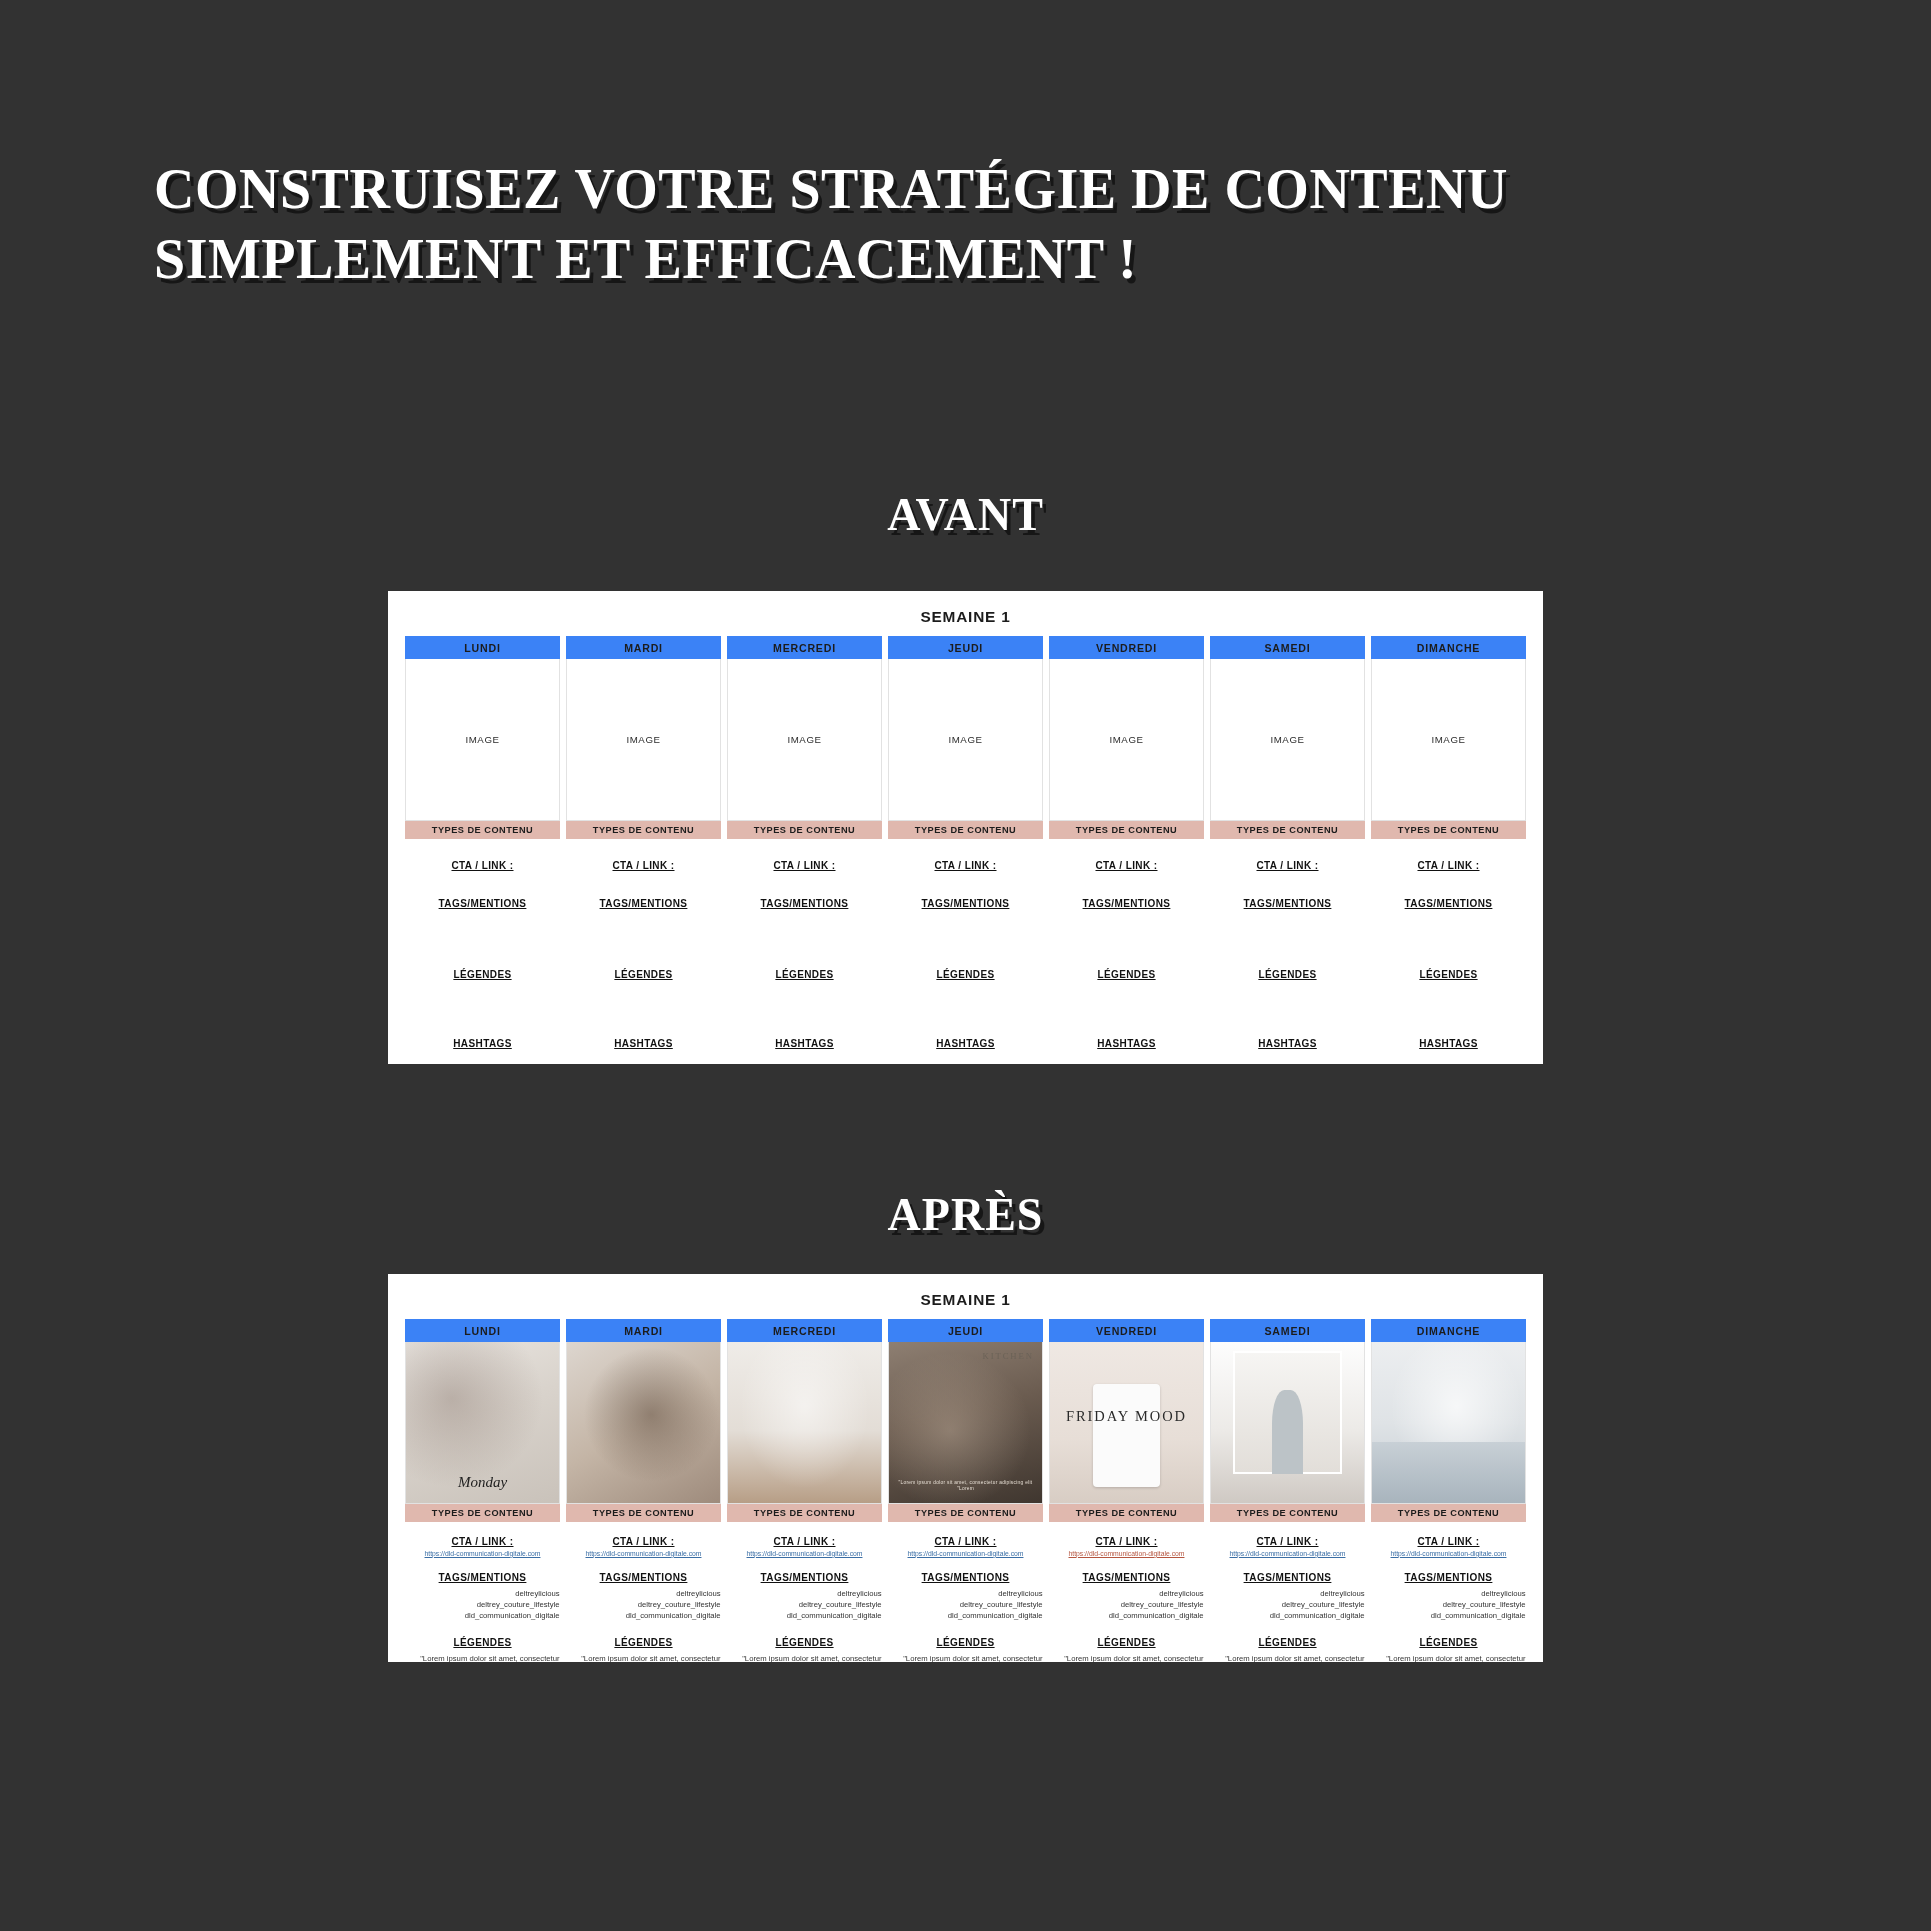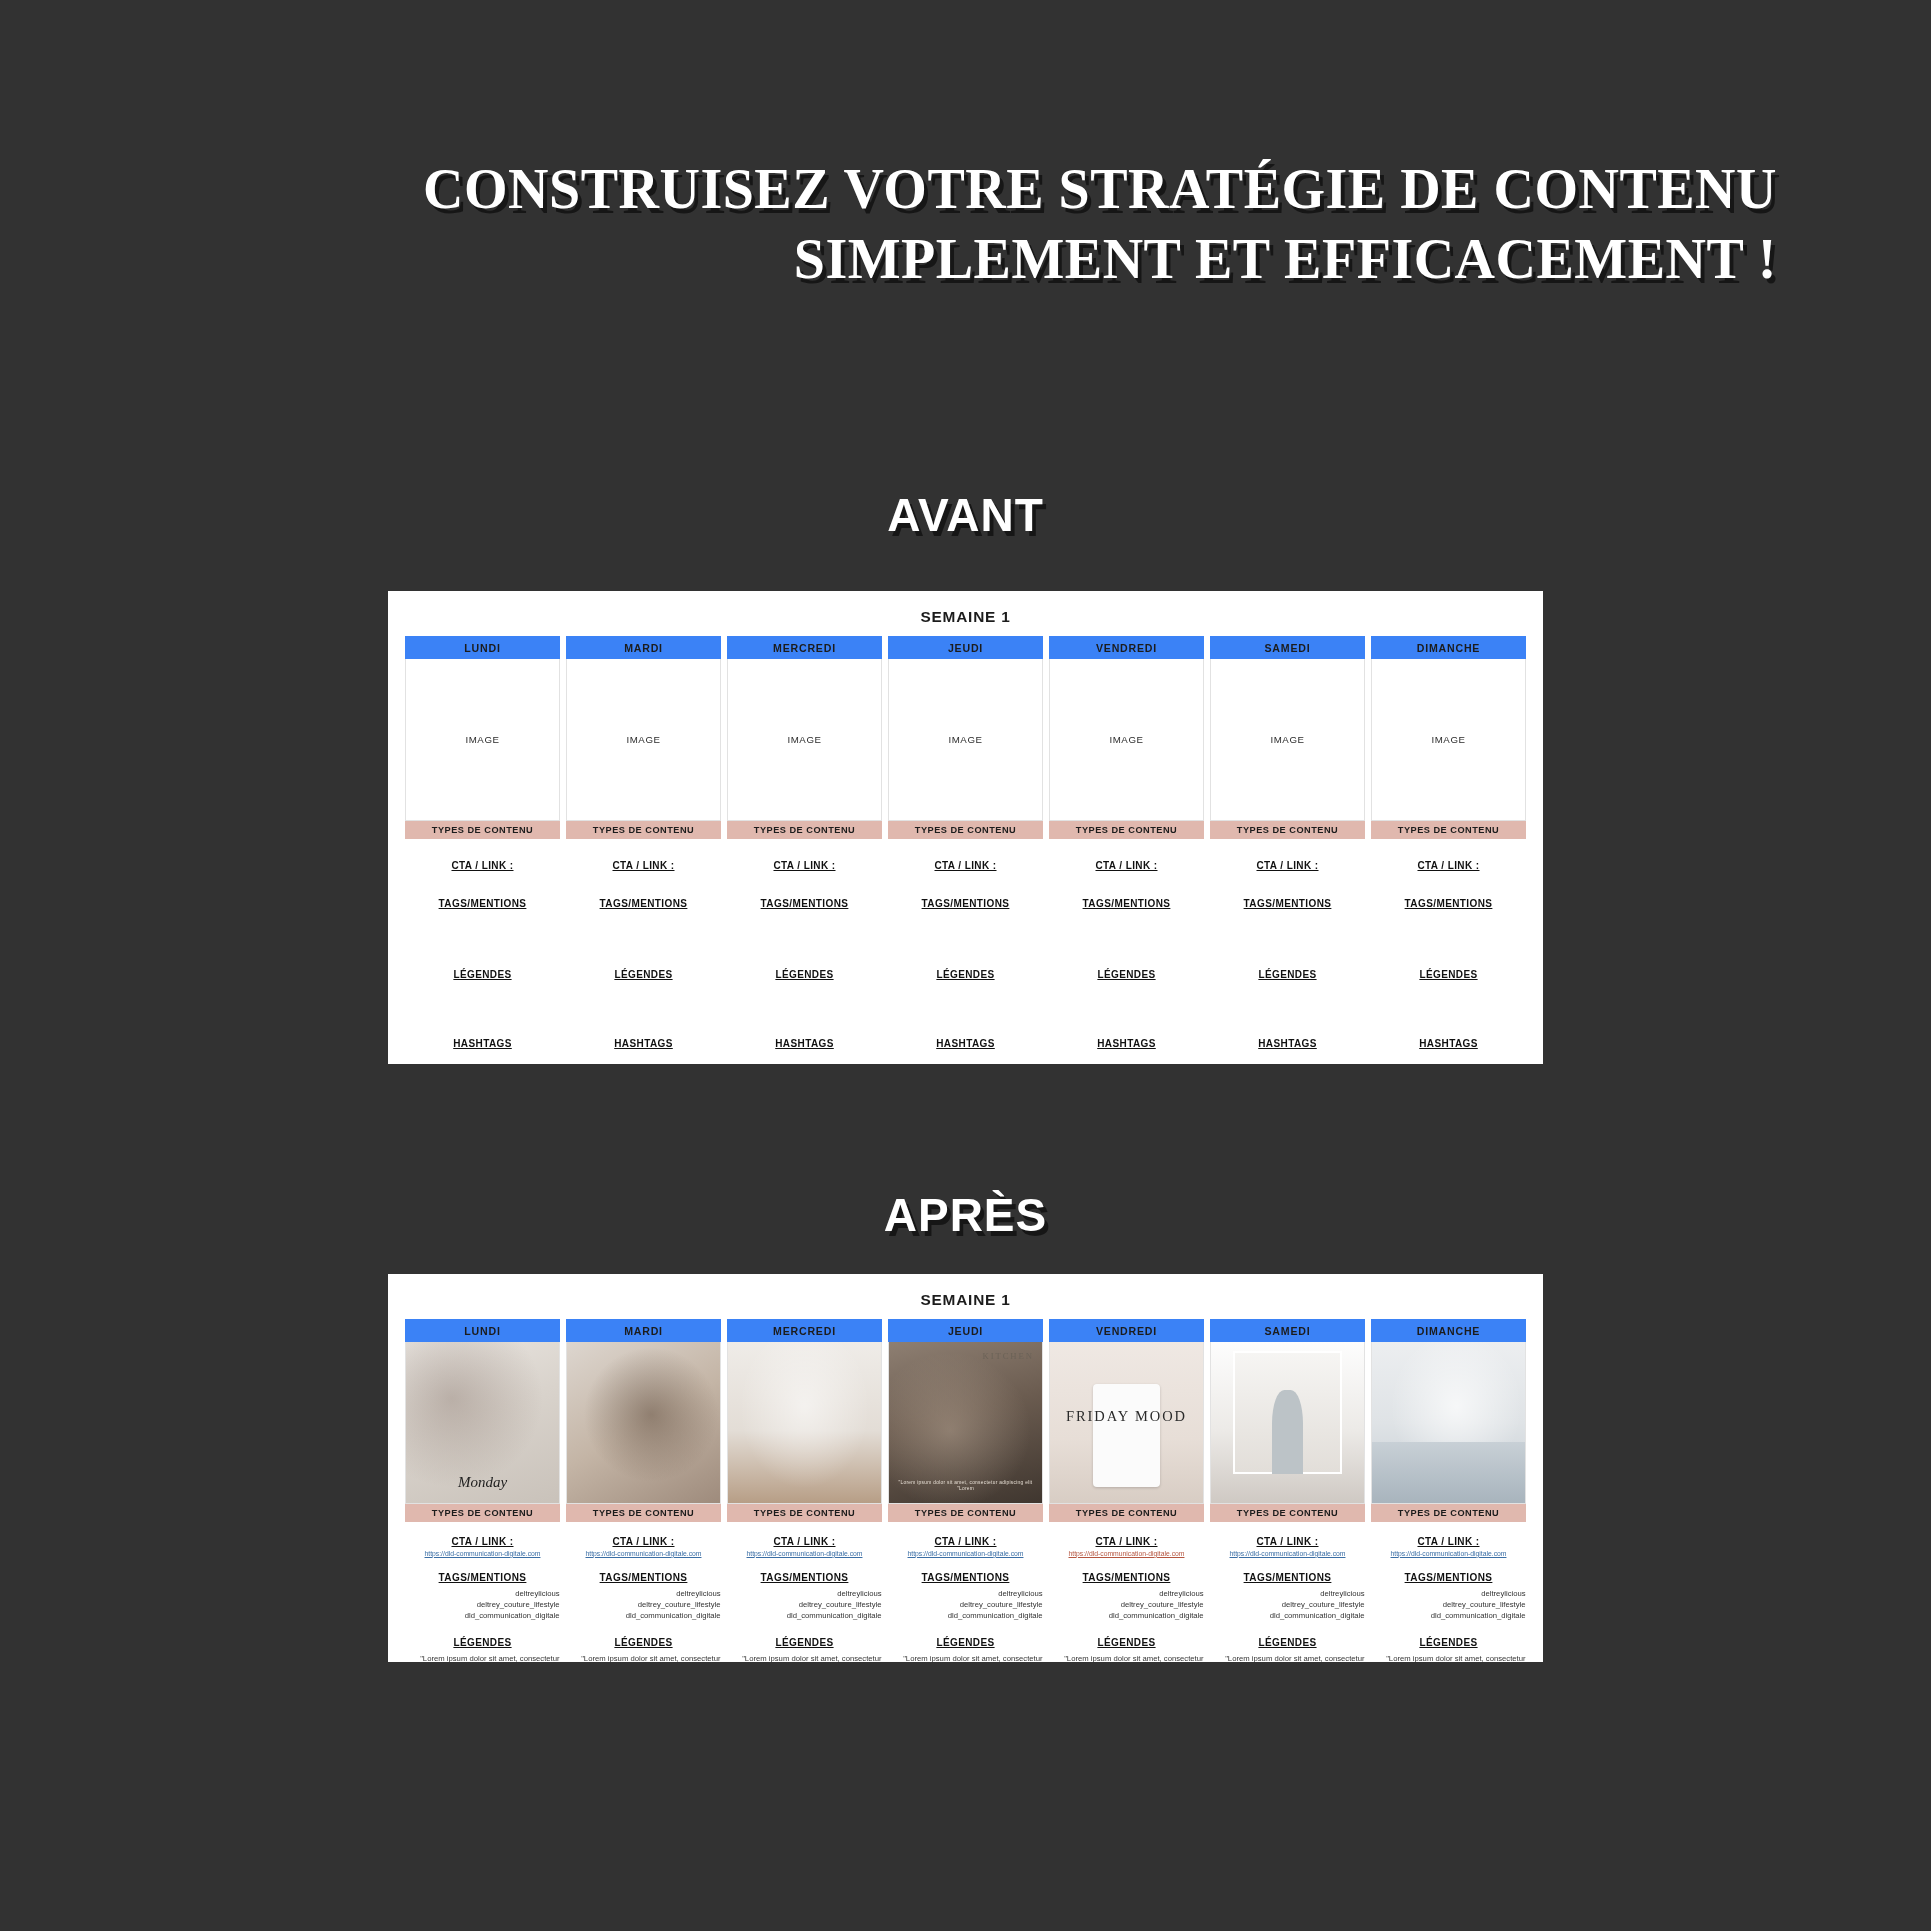--- a/index.html
+++ b/index.html
@@ -13,38 +13,38 @@
   .page {
     position: relative;
     width: 1931px; height: 1931px;
     background: #323232;
   }
 
   
   .headline {
     position: absolute;
     top: 154px; left: 0; right: 0;
-    text-align: right;
+    text-align: left;
     font-family: "Liberation Serif", serif;
     font-weight: bold;
     font-size: 56px;
     letter-spacing: 0.5px;
     line-height: 1.25;
     color: #ffffff;
     text-shadow: 3.9px 4.8px 0 rgba(0,0,0,0.55);
     padding: 0 154px;
   }
   .headline .l2 { display: block; }
 
   
   .section-title {
     position: absolute;
     left: 0; right: 0;
     text-align: center;
-    font-family: Liberation Sans, sans-serif;
+    font-family: Liberation Serif, serif;
     font-weight: bold;
     font-size: 46px;
     letter-spacing: 1px;
     color: #ffffff;
     text-shadow: 3.9px 4.8px 0 rgba(0,0,0,0.55);
   }
   #title-avant { top: 488px; }
   #title-apres { top: 1188px; }
 
   

